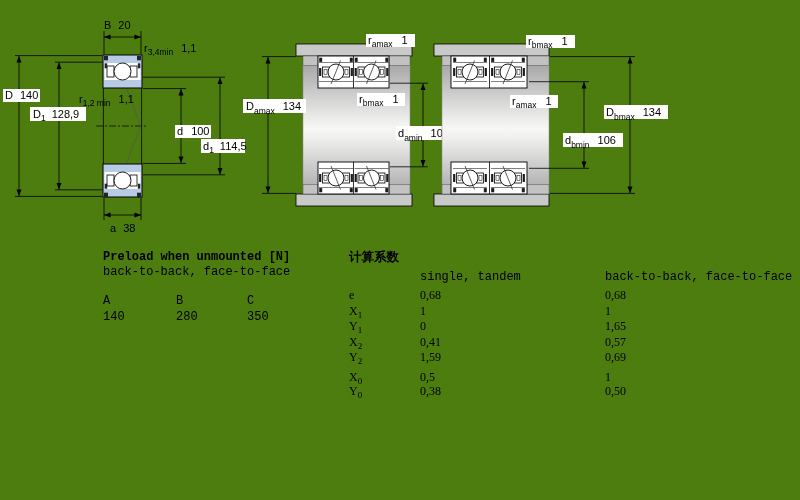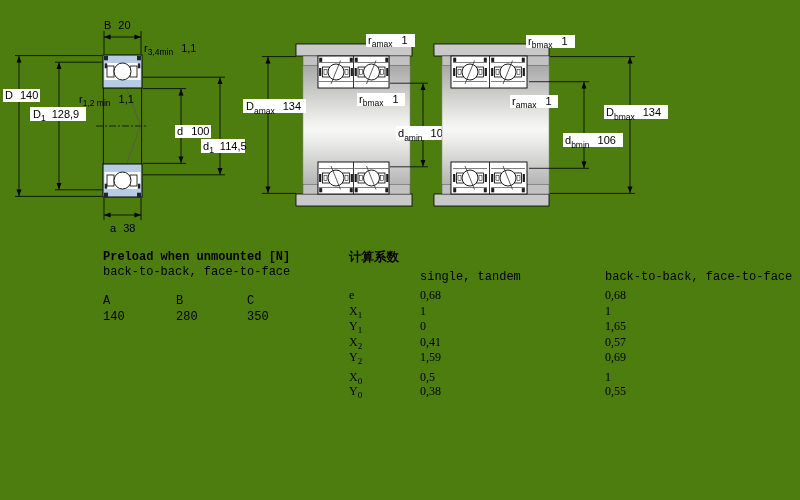--- a/index.html
+++ b/index.html
@@ -246,17 +246,17 @@
     <span class="fv2">0,69</span>
   </div>
   <div class="frow" style="top:370px">
     <span class="flabel"><span>X</span><sub>0</sub></span>
     <span class="fv1">0,5</span>
     <span class="fv2">1</span>
   </div>
   <div class="frow" style="top:384px">
     <span class="flabel"><span>Y</span><sub>0</sub></span>
     <span class="fv1">0,38</span>
-    <span class="fv2">0,55</span>
+    <span class="fv2">0,50</span>
   </div>
 </div>
 
 </div>
 
 </body></html>

